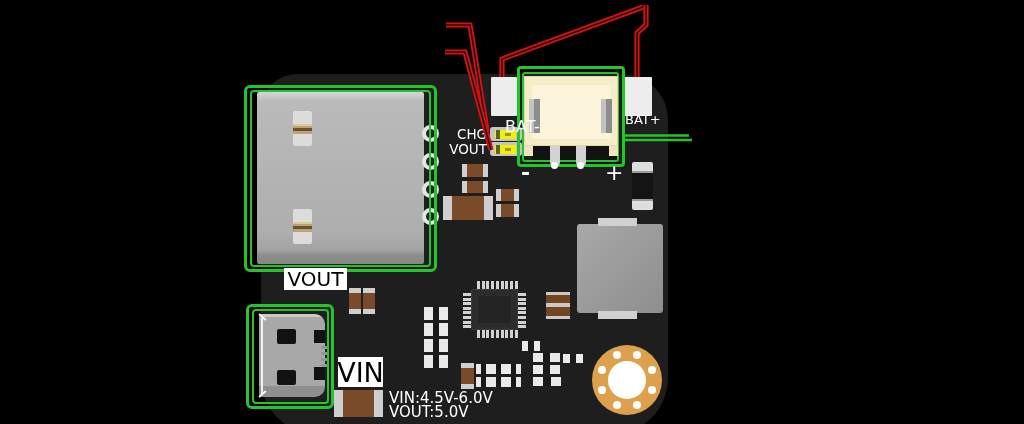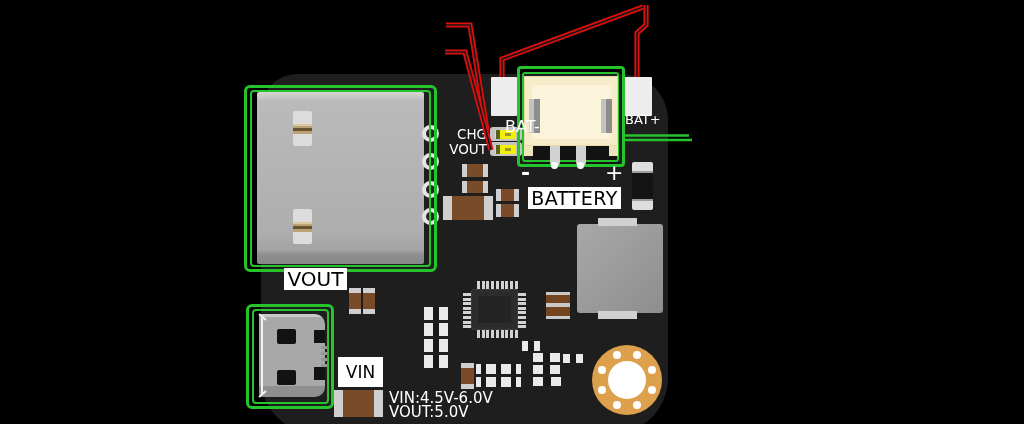--- a/index.html
+++ b/index.html
@@ -60,21 +60,21 @@
   <div class="comp" style="left:314px;top:367px;width:11px;height:13px;background:#121212;"></div>
   <div class="comp" style="left:321px;top:346px;width:6px;height:3px;background:#969696;"></div>
   <div class="comp" style="left:321px;top:352px;width:6px;height:3px;background:#969696;"></div>
   <div class="comp" style="left:321px;top:358px;width:6px;height:3px;background:#969696;"></div>
   <div class="comp" style="left:321px;top:364px;width:6px;height:3px;background:#969696;"></div>
   <div class="comp" style="left:261px;top:318px;width:2px;height:76px;background:#f2f2f2;z-index:4;"></div>
   <div class="comp" style="left:258px;top:316px;width:9px;height:2px;background:#f2f2f2;transform:rotate(40deg);z-index:4;"></div>
   <div class="comp" style="left:258px;top:393px;width:9px;height:2px;background:#f2f2f2;transform:rotate(-40deg);z-index:4;"></div>
   <div class="gbox" style="left:246px;top:304px;width:88px;height:105px;"></div>
   <div class="gbox inner" style="left:252px;top:309px;width:77px;height:95px;"></div>
-  <div class="wlabel" style="left:338px;top:357px;width:45px;height:30px;font-size:17px;font-weight:500;">
+  <div class="wlabel" style="left:338px;top:357px;width:45px;height:30px;font-size:27px;font-weight:500;">
     <span>VIN</span>
   </div>
 
   <div class="pad" style="left:491px;top:77px;width:26px;height:39px;"></div>
   <div class="pad" style="left:624px;top:77px;width:28px;height:39px;"></div>
   <div class="comp" style="left:532px;top:145px;width:87px;height:22px;background:#121212;z-index:4;"></div>
   <div class="gbox" style="left:517px;top:66px;width:108px;height:101px;border-radius:4px;"></div>
   <div class="gbox inner" style="left:522px;top:72px;width:97px;height:90px;border-radius:3px;"></div>
   <div style="left:524px;top:76px;width:94px;height:70px;background:#f6edc8;border:1px solid #e6daab;z-index:6;">
     <div style="left:7px;top:8px;width:79px;height:54px;background:#fbf4da;"></div>
@@ -87,23 +87,20 @@
   <div class="comp" style="left:576px;top:146px;width:10px;height:21px;background:#d2d2d2;border-radius:0 0 5px 5px;z-index:7;"></div>
   <div class="dot" style="left:551px;top:162px;width:7px;height:7px;z-index:7;"></div>
   <div class="dot" style="left:577px;top:162px;width:7px;height:7px;z-index:7;"></div>
 
   <div class="stext" style="left:489px;top:119px;font-size:16px;margin-left:16px;">BAT-</div>
   <div class="stext" style="left:625px;top:113px;font-size:13px;">BAT+</div>
   <div class="stext" style="left:445px;top:128px;width:42px;font-size:13.5px;text-align:right;">CHG</div>
   <div class="stext" style="left:437px;top:143px;width:50px;font-size:13.5px;text-align:right;">VOUT</div>
   <div class="stext" style="left:521px;top:162px;font-size:22px;font-weight:bold;">-</div>
   <div class="stext" style="left:605px;top:162px;font-size:22px;">+</div>
-  <div class="wlabel" style="left:528px;top:187px;width:93px;height:22px;font-size:19px;letter-spacing:0.5px;">
-    <span>BATTERY</span>
-  </div>
 
   <div class="led-house" style="left:490px;top:127px;width:32px;height:14px;">
     <div class="led-yellow" style="left:5px;top:2.5px;width:21px;height:9px;"></div>
     <div class="led-stripe" style="left:6px;top:2.5px;width:4px;height:9px;"></div>
     <div class="led-dash" style="left:15px;top:6px;width:6px;height:2.5px;"></div>
   </div>
   <div class="led-house" style="left:490px;top:142px;width:32px;height:14px;">
     <div class="led-yellow" style="left:5px;top:2.5px;width:21px;height:9px;"></div>
     <div class="led-stripe" style="left:6px;top:2.5px;width:4px;height:9px;"></div>
     <div class="led-dash" style="left:15px;top:6px;width:6px;height:2.5px;"></div>

